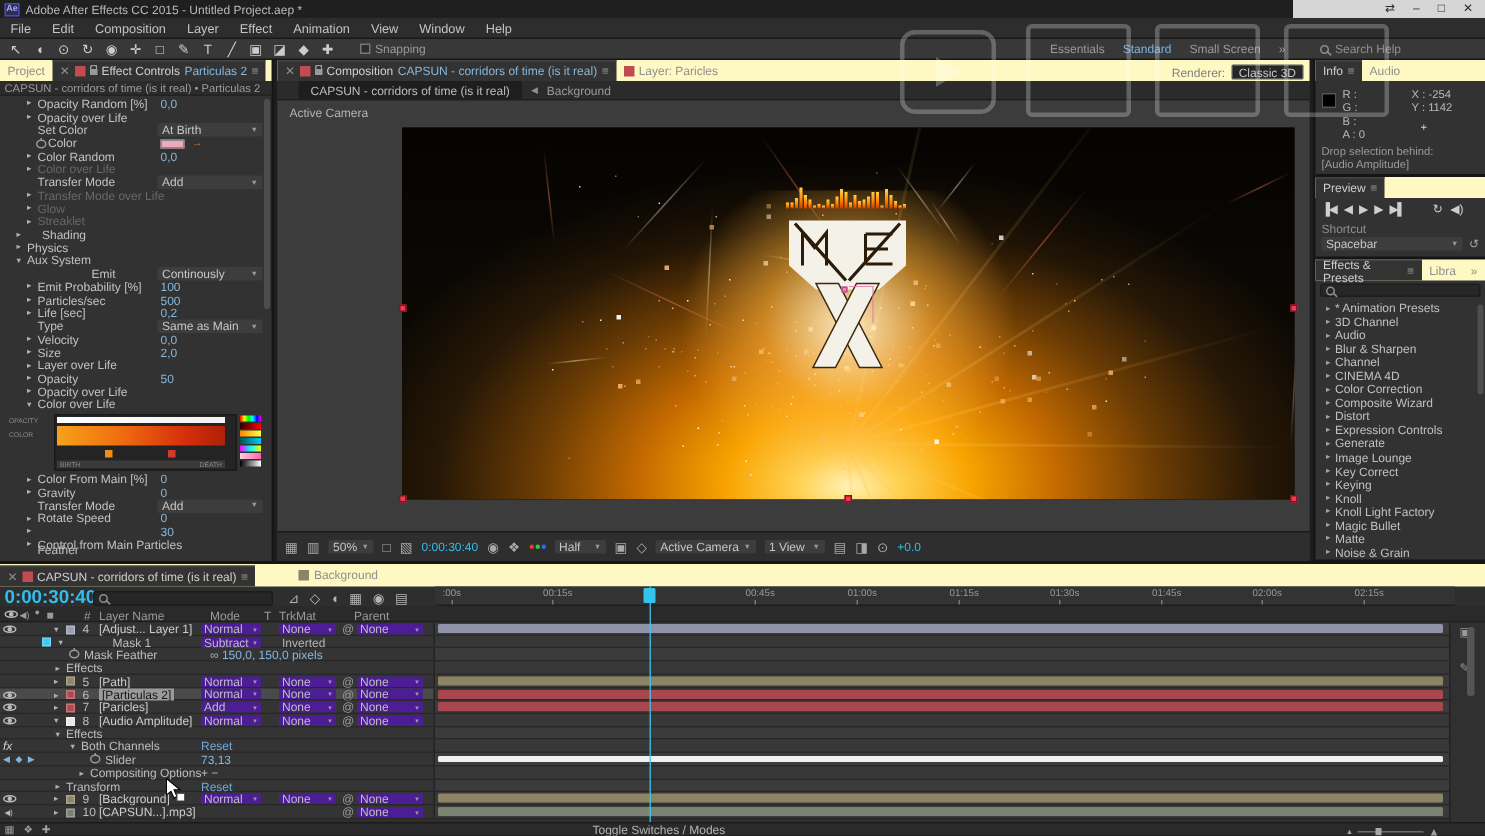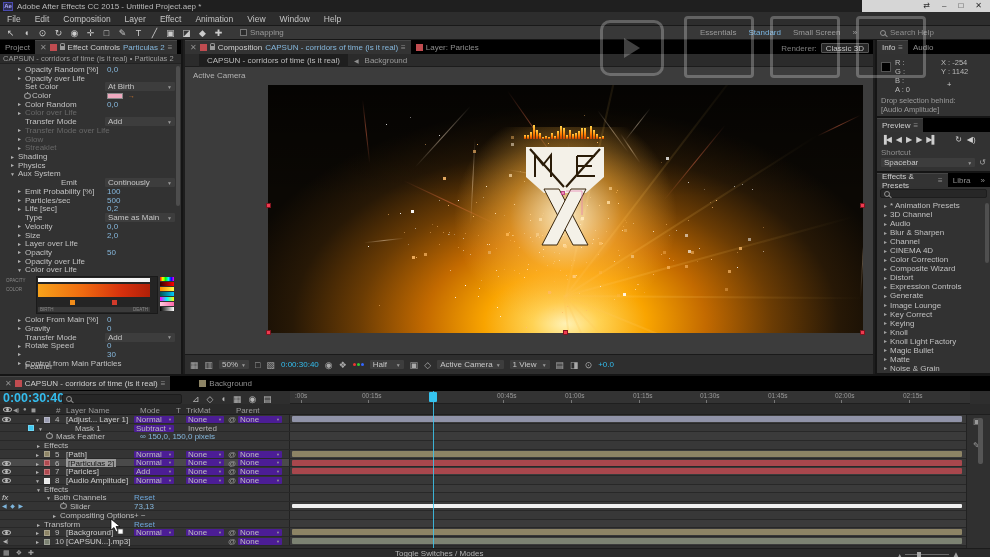--- a/index.html
+++ b/index.html
@@ -19,21 +19,21 @@
   #snapwrap{display:flex;align-items:center;margin-left:14px;gap:3px}
   #snapbox{width:7px;height:7px;border:1px solid #777;background:#2c2c2c}
   #snaplabel{color:#9a9a9a}
   #workspaces{position:absolute;left:700px;display:flex;gap:12px;align-items:center}
   #workspaces .ws{color:#9a9a9a}
   #workspaces .ws.active{color:#79b4e0}
   #searchhelp{position:absolute;left:880px;display:flex;align-items:center;gap:4px;color:#8f8f8f}
   .mag{width:6px;height:6px;border:1px solid #8f8f8f;border-radius:50%;position:relative;display:inline-block}
   .mag::after{content:"";position:absolute;width:4px;height:1px;background:#8f8f8f;transform:rotate(45deg);right:-3px;bottom:-1px}
   
-  .tabbar{display:flex;align-items:flex-start;background:#000000;height:14px}
+  .tabbar{display:flex;align-items:center;background:#fef9c3;height:14px}
   .tab{display:flex;align-items:center;gap:3px;padding:0 5px;height:14px;color:#8f8f8f}
   .tab.active{background:#333333;color:#cfcfcf;border-top:1px solid #454545}
   .chip{width:7px;height:7px;display:inline-block}
   .lock{width:5px;height:4px;background:#999;position:relative;display:inline-block}
   .lock::before{content:"";position:absolute;top:-3px;left:0px;width:3px;height:3px;border:1px solid #999;border-bottom:none;border-radius:2px 2px 0 0}
   .menuglyph{color:#8f8f8f;font-size:8px}
   .dd{background:#3d3d3d;height:9px;display:flex;align-items:center;justify-content:space-between;padding:0 3px;color:#c6c6c6;border-radius:1px}
   .dd .car{font-size:5px;color:#999;margin-left:3px}
   .cyan{color:#85b7dc}
   .bluelink{color:#6ea8dc}
@@ -270,21 +270,21 @@
       <div class="ec-row">
         <span class="ec-arrow" style="left: 17px;">►</span>
         <span class="ec-label dim" style="left: 25px;">Glow</span>
       </div>
       <div class="ec-row">
         <span class="ec-arrow" style="left: 17px;">►</span>
         <span class="ec-label dim" style="left: 25px;">Streaklet</span>
       </div>
       <div class="ec-row">
         <span class="ec-arrow" style="left: 10px;">►</span>
-        <span class="ec-label" style="left: 18px;">Shading</span>
+        <span class="ec-label" style="left: 28px;">Shading</span>
       </div>
       <div class="ec-row">
         <span class="ec-arrow" style="left: 10px;">►</span>
         <span class="ec-label" style="left: 18px;">Physics</span>
       </div>
       <div class="ec-row">
         <span class="ec-arrow" style="left: 10px;">▼</span>
         <span class="ec-label" style="left: 18px;">Aux System</span>
       </div>
       <div class="ec-row">

